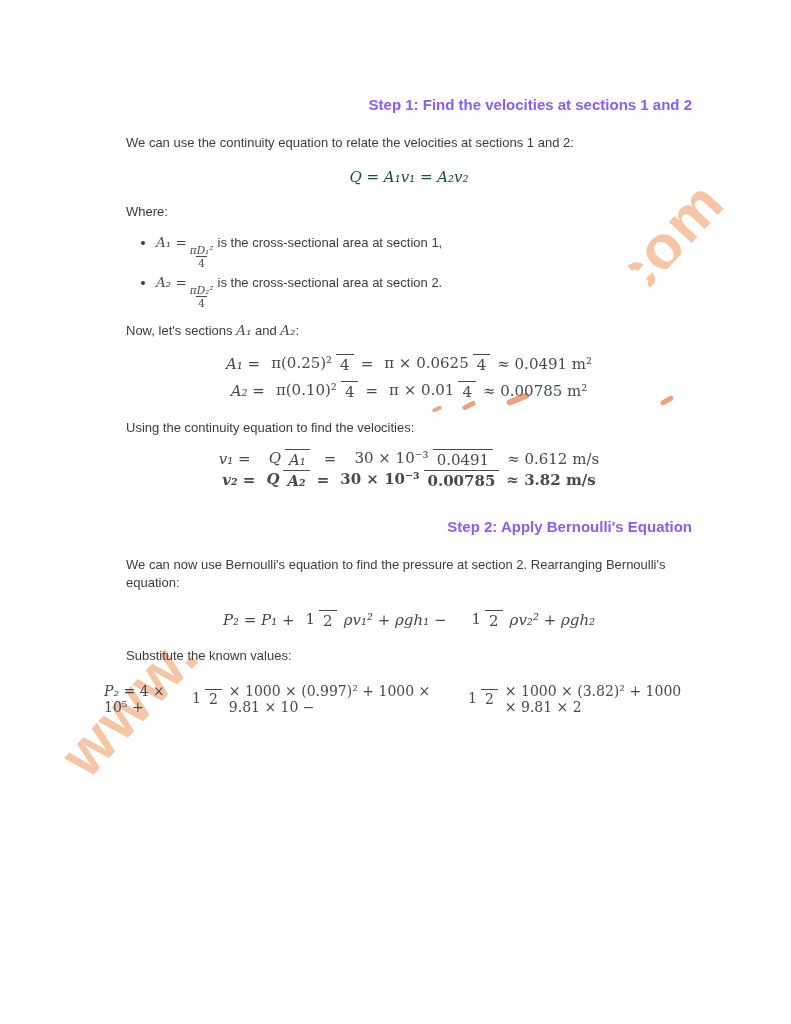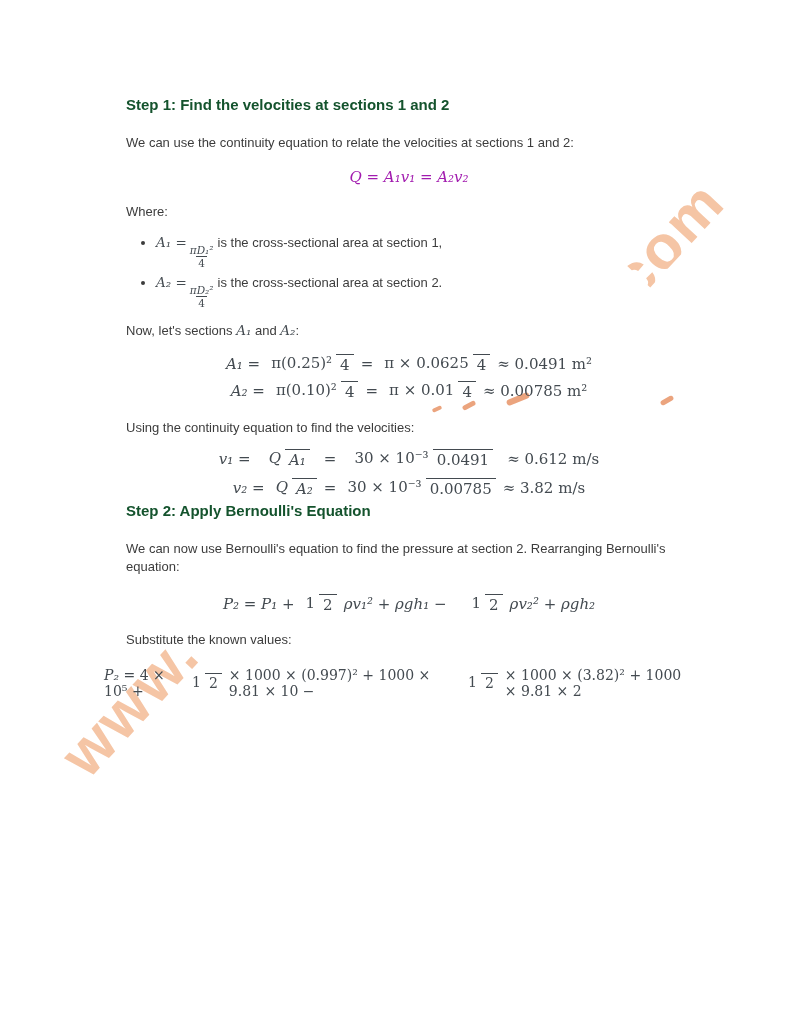--- a/index.html
+++ b/index.html
@@ -11,46 +11,46 @@
   .wm-www{left:50px;top:745px;font-size:62px;letter-spacing:2px;transform:rotate(-47deg);}
   .wm-com{left:600px;top:268px;font-size:62px;letter-spacing:2px;transform:rotate(-47deg);
           clip-path:inset(0 0 12px 20px);}
   .wm-dash{position:absolute;z-index:0;background:#eba47e;border-radius:3px;}
   .wm-d1{left:432px;top:407px;width:10px;height:4px;transform:rotate(-25deg);}
   .wm-d2{left:462px;top:403px;width:14px;height:5px;transform:rotate(-28deg);}
   .wm-d3{left:506px;top:396px;width:24px;height:6px;transform:rotate(-22deg);}
   .wm-d4{left:660px;top:398px;width:14px;height:5px;transform:rotate(-30deg);}
   
   .content{position:absolute;z-index:1;left:126px;top:96px;width:566px;}
-  h2.step{margin:0;font-size:15px;font-weight:700;color:#14532d;}
+  h2.step{margin:0;font-size:15px;font-weight:700;color:#8b5cf6;text-align:right;}
   p.body{margin:21px 0 0 0;font-size:13px;line-height:1.35;color:#3c3c3c;}
   p.tight{margin-top:17px;}
   .it{font-style:italic;}
   .eq-line{margin:17px 0 0 0;text-align:center;font-family:"DejaVu Serif",serif;
-           font-size:15px;color:#a21caf;}
+           font-size:15px;color:#14532d;}
   .eq-row{display:flex;justify-content:center;align-items:center;gap:7px;
           font-family:"DejaVu Serif",serif;font-size:15px;color:#434a50;}
   .frac{display:inline-flex;flex-direction:row;align-items:center;line-height:1.25;}
   .frac .num{display:block;padding:0 4px 1px 4px;}
   .frac .den{display:block;border-top:1.3px solid #434a50;padding:1px 4px 0 4px;}
   .gap{margin-left:14px;}
   
   ul.bullets{margin:12px 0 0 0;padding-left:30px;list-style:disc;}
   ul.bullets li{margin:3px 0;font-size:13px;line-height:1.6;}
   .b-math{font-family:"DejaVu Serif",serif;font-size:13.5px;color:#434a50;}
   .ifrac{display:inline-flex;flex-direction:column;align-items:center;vertical-align:-7px;
          font-family:"DejaVu Serif",serif;font-size:10.5px;line-height:1.15;color:#434a50;margin:12px 4px 0 3px;}
   .ifrac .den{border-top:1px solid #434a50;padding:0 2px;}
   .mvar{font-family:"DejaVu Serif",serif;font-style:italic;font-size:13.5px;color:#434a50;}
   
   .mt-eqQ{margin-top:16px;}
   .mt-a1{margin-top:14px;}
   .mt-a2{margin-top:6px;}
   .mt-v1{margin-top:12px;gap:14px;}
-  .mt-v2{margin-top:8px;}
+  .mt-v2{font-weight:bold;}
   .mt-bern{margin-top:18px;}
   .mt-sub{margin-top:18px;margin-left:-22px;width:590px;font-size:14px;}
 </style>
 </head>
 <body>
 
 <div class="page">
 
   <span class="wm-frag wm-www">www.</span>
   <span class="wm-frag wm-com">com</span>
@@ -137,21 +137,21 @@
           <span class="den">A₂</span>
         </span>
       <span>=</span>
       <span class="frac">
           <span class="num">30 × 10⁻³</span>
           <span class="den">0.00785</span>
         </span>
       <span>≈ 3.82 m/s</span>
     </div>
 
-    <h2 class="step" style="margin-top:4px;">Step 2: Apply Bernoulli's Equation</h2>
+    <h2 class="step" style="margin-top:28px;">Step 2: Apply Bernoulli's Equation</h2>
 
     <p class="body">We can now use Bernoulli's equation to find the pressure at section 2. Rearranging Bernoulli's equation:</p>
 
     <div class="eq-row mt-bern">
       <span class="it">P₂ = P₁ +</span>
       <span class="frac">
           <span class="num">1</span>
           <span class="den">2</span>
         </span>
       <span class="it">ρv₁² + ρgh₁ −</span>

